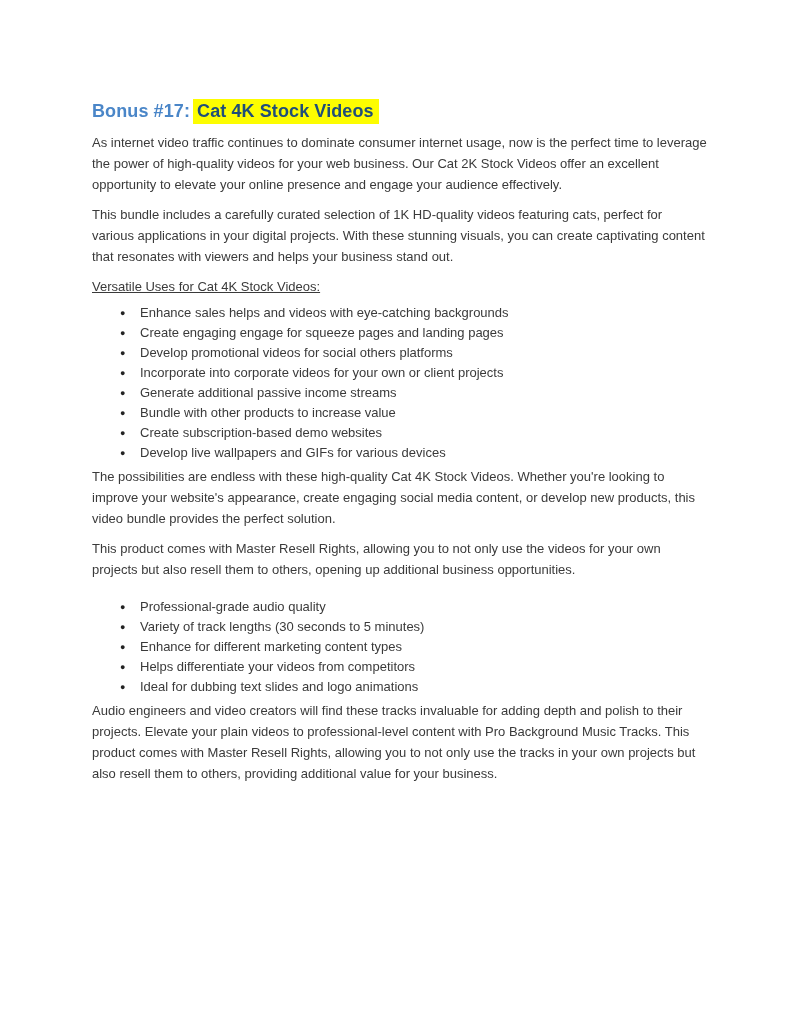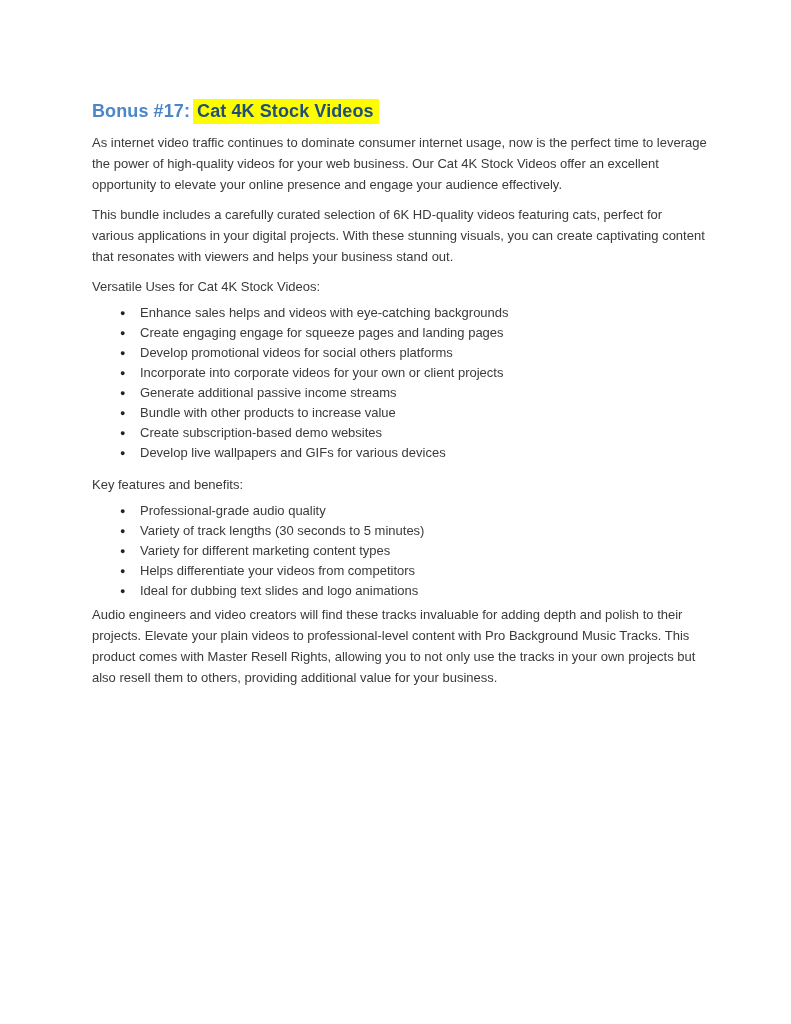--- a/index.html
+++ b/index.html
@@ -34,21 +34,21 @@
     background: #fdfd00;
     padding: 2px 5px 3px 4px;
     margin-left: 3px;
   }
   p.para {
     font-size: 13px;
     line-height: 21px;
     margin: 0 0 9px 0;
     color: #3a3a3a;
   }
-  p.list-intro { margin-bottom: 6px; }
+  p.list-intro { margin-bottom: 6px; text-decoration: underline; }
   ul.bullet-list {
     list-style: none;
     margin: 0 0 3px 0;
     padding: 0;
   }
   ul.bullet-list li {
     display: flex;
     font-size: 13px;
     line-height: 20px;
     color: #3a3a3a;
@@ -66,22 +66,22 @@
 </style>
 </head>
 <body>
 
 <div class="page">
 
   <section class="doc-section">
     <h1 class="heading">
       <span class="h-label">Bonus #17:</span><span class="h-highlight">Cat 4K Stock Videos</span>
     </h1>
-    <p class="para">As internet video traffic continues to dominate consumer internet usage, now is the perfect time to leverage the power of high-quality videos for your web business. Our Cat 4K Stock Videos offer an excellent opportunity to elevate your online presence and engage your audience effectively.</p>
-    <p class="para">This bundle includes a carefully curated selection of 6K HD-quality videos featuring cats, perfect for various applications in your digital projects. With these stunning visuals, you can create captivating content that resonates with viewers and helps your business stand out.</p>
+    <p class="para">As internet video traffic continues to dominate consumer internet usage, now is the perfect time to leverage the power of high-quality videos for your web business. Our Cat 2K Stock Videos offer an excellent opportunity to elevate your online presence and engage your audience effectively.</p>
+    <p class="para">This bundle includes a carefully curated selection of 1K HD-quality videos featuring cats, perfect for various applications in your digital projects. With these stunning visuals, you can create captivating content that resonates with viewers and helps your business stand out.</p>
     <p class="para list-intro">Versatile Uses for Cat 4K Stock Videos:</p>
     <ul class="bullet-list">
       <li>
           <span class="b">●</span>
           <span class="bt">Enhance sales helps and videos with eye-catching backgrounds</span>
         </li>
       <li>
           <span class="b">●</span>
           <span class="bt">Create engaging engage for squeeze pages and landing pages</span>
         </li>
@@ -103,38 +103,39 @@
         </li>
       <li>
           <span class="b">●</span>
           <span class="bt">Create subscription-based demo websites</span>
         </li>
       <li>
           <span class="b">●</span>
           <span class="bt">Develop live wallpapers and GIFs for various devices</span>
         </li>
     </ul>
+    <p class="para">The possibilities are endless with these high-quality Cat 4K Stock Videos. Whether you're looking to improve your website's appearance, create engaging social media content, or develop new products, this video bundle provides the perfect solution.</p>
+    <p class="para">This product comes with Master Resell Rights, allowing you to not only use the videos for your own projects but also resell them to others, opening up additional business opportunities.</p>
   </section>
 
   <div class="sec-gap"></div>
 
   <section class="doc-section">
-    <p class="para list-intro">Key features and benefits:</p>
     <ul class="bullet-list">
       <li>
           <span class="b">●</span>
           <span class="bt">Professional-grade audio quality</span>
         </li>
       <li>
           <span class="b">●</span>
           <span class="bt">Variety of track lengths (30 seconds to 5 minutes)</span>
         </li>
       <li>
           <span class="b">●</span>
-          <span class="bt">Variety for different marketing content types</span>
+          <span class="bt">Enhance for different marketing content types</span>
         </li>
       <li>
           <span class="b">●</span>
           <span class="bt">Helps differentiate your videos from competitors</span>
         </li>
       <li>
           <span class="b">●</span>
           <span class="bt">Ideal for dubbing text slides and logo animations</span>
         </li>
     </ul>

